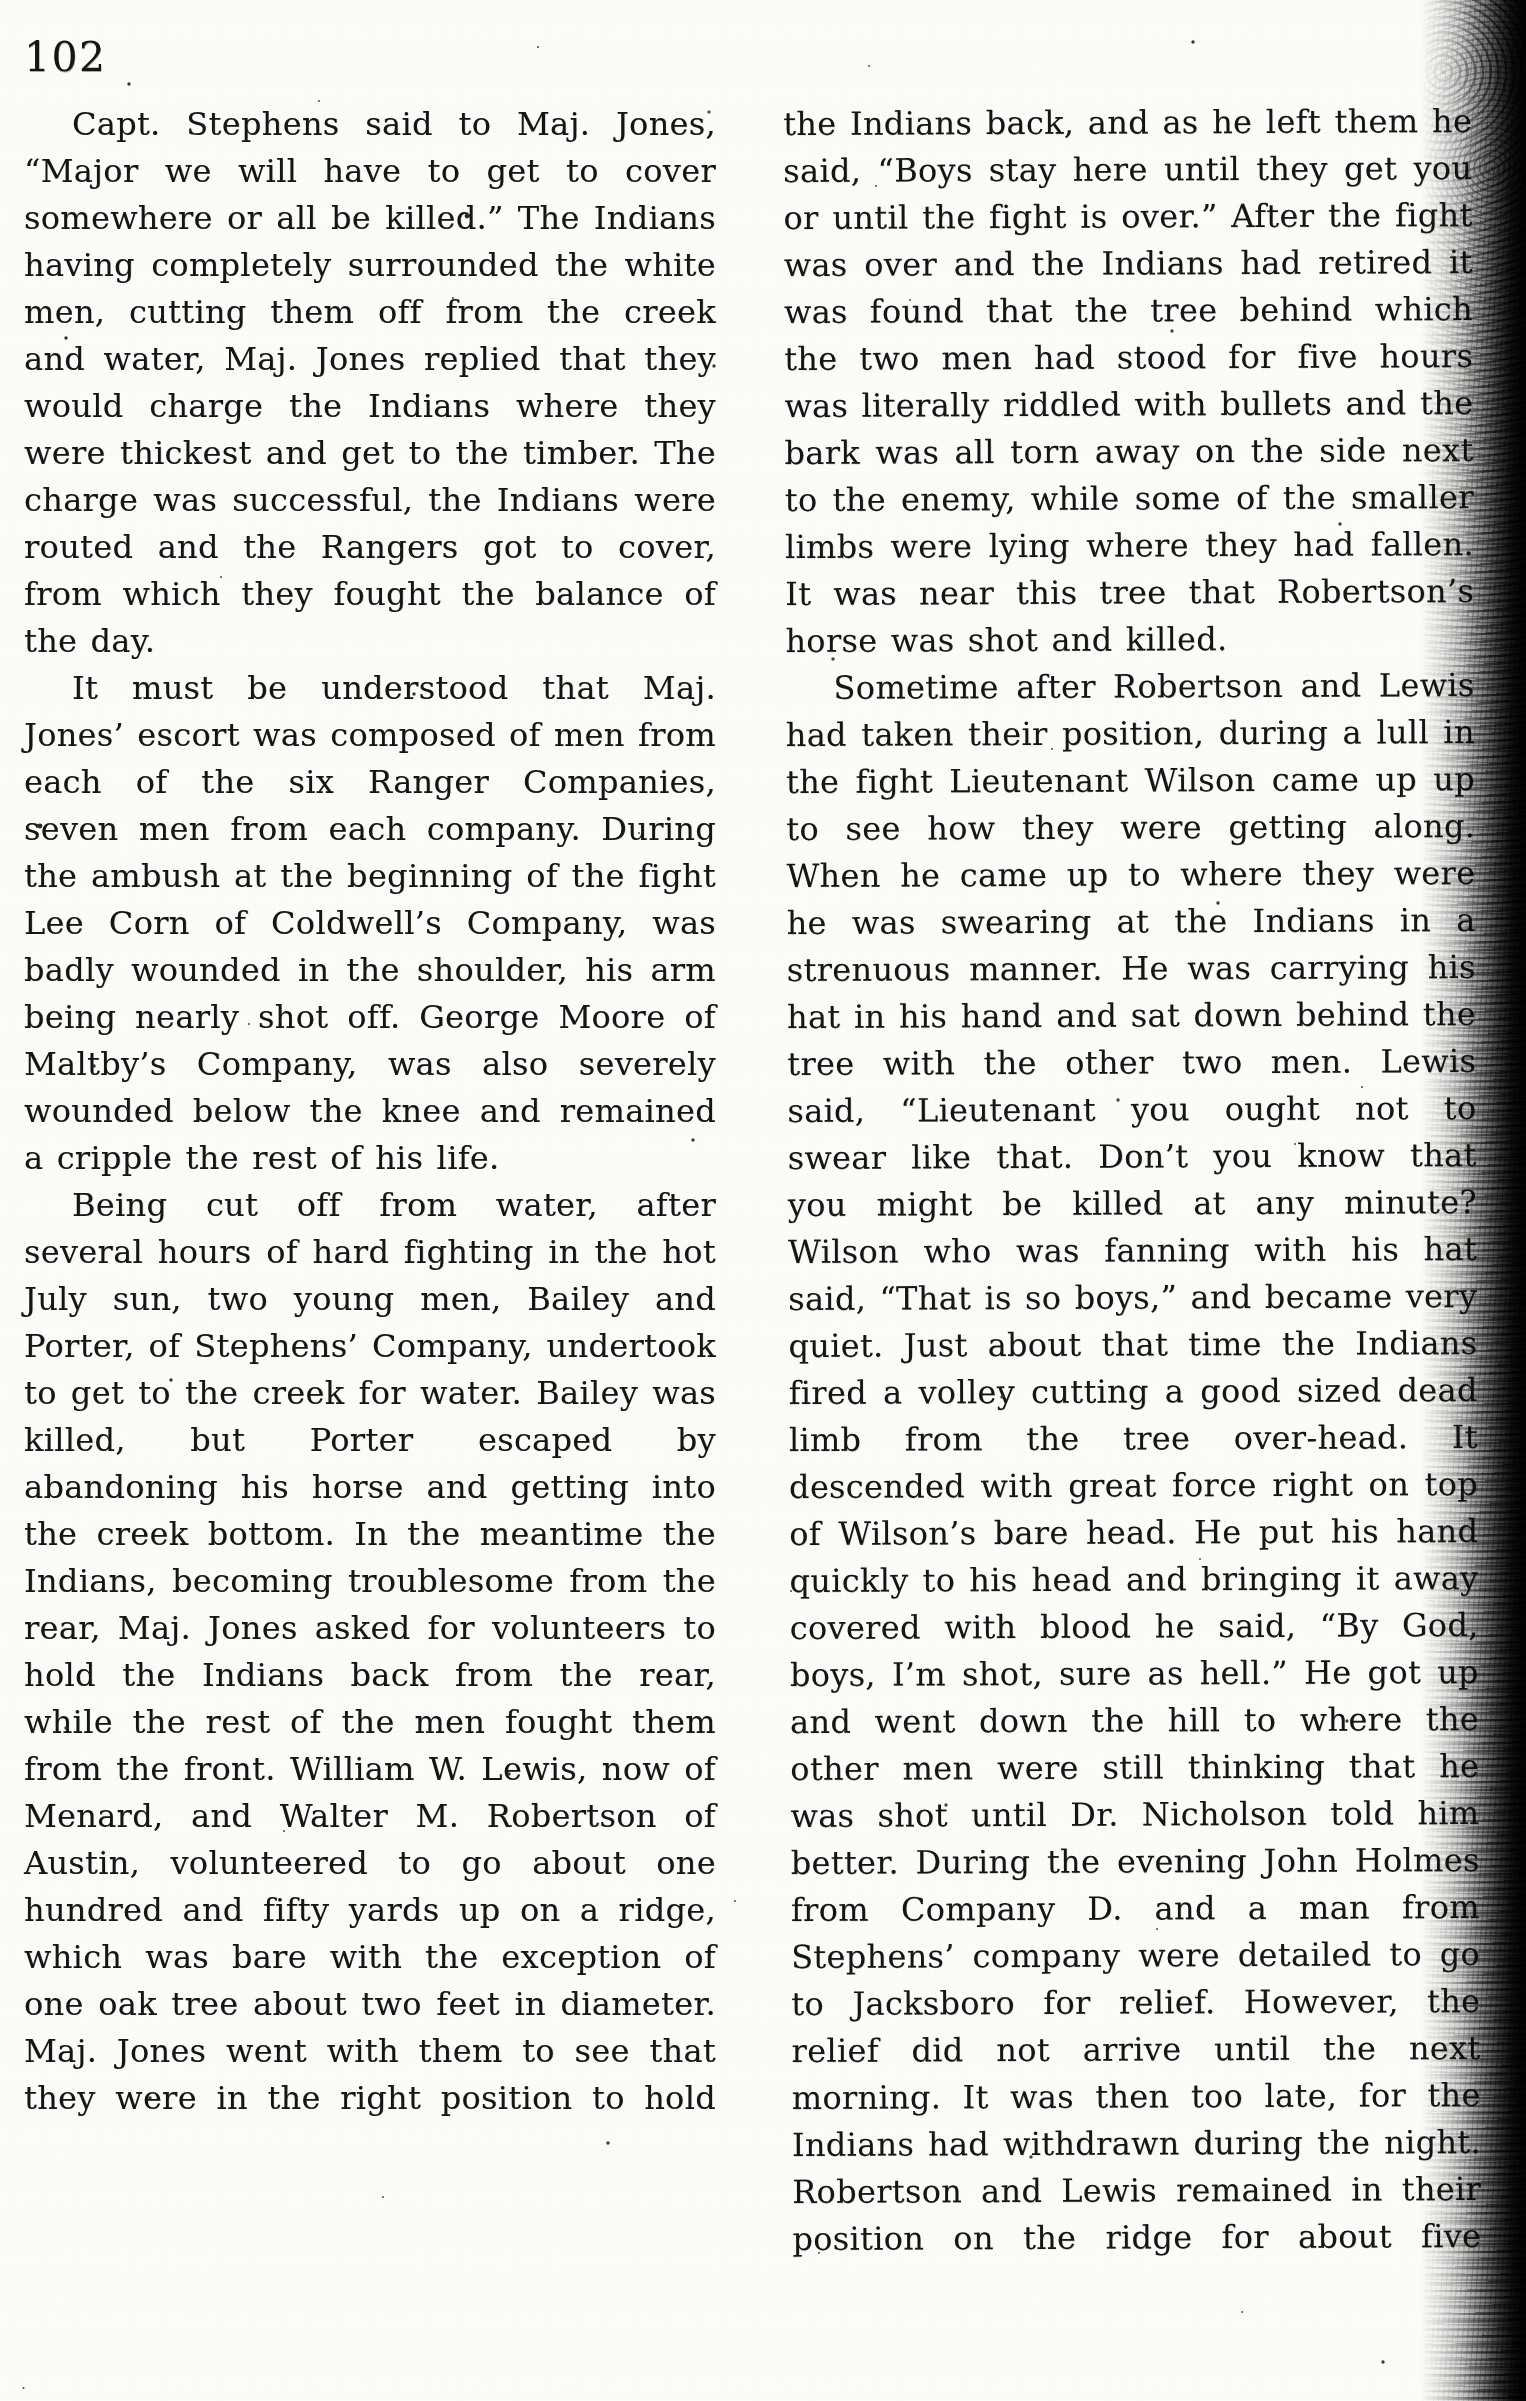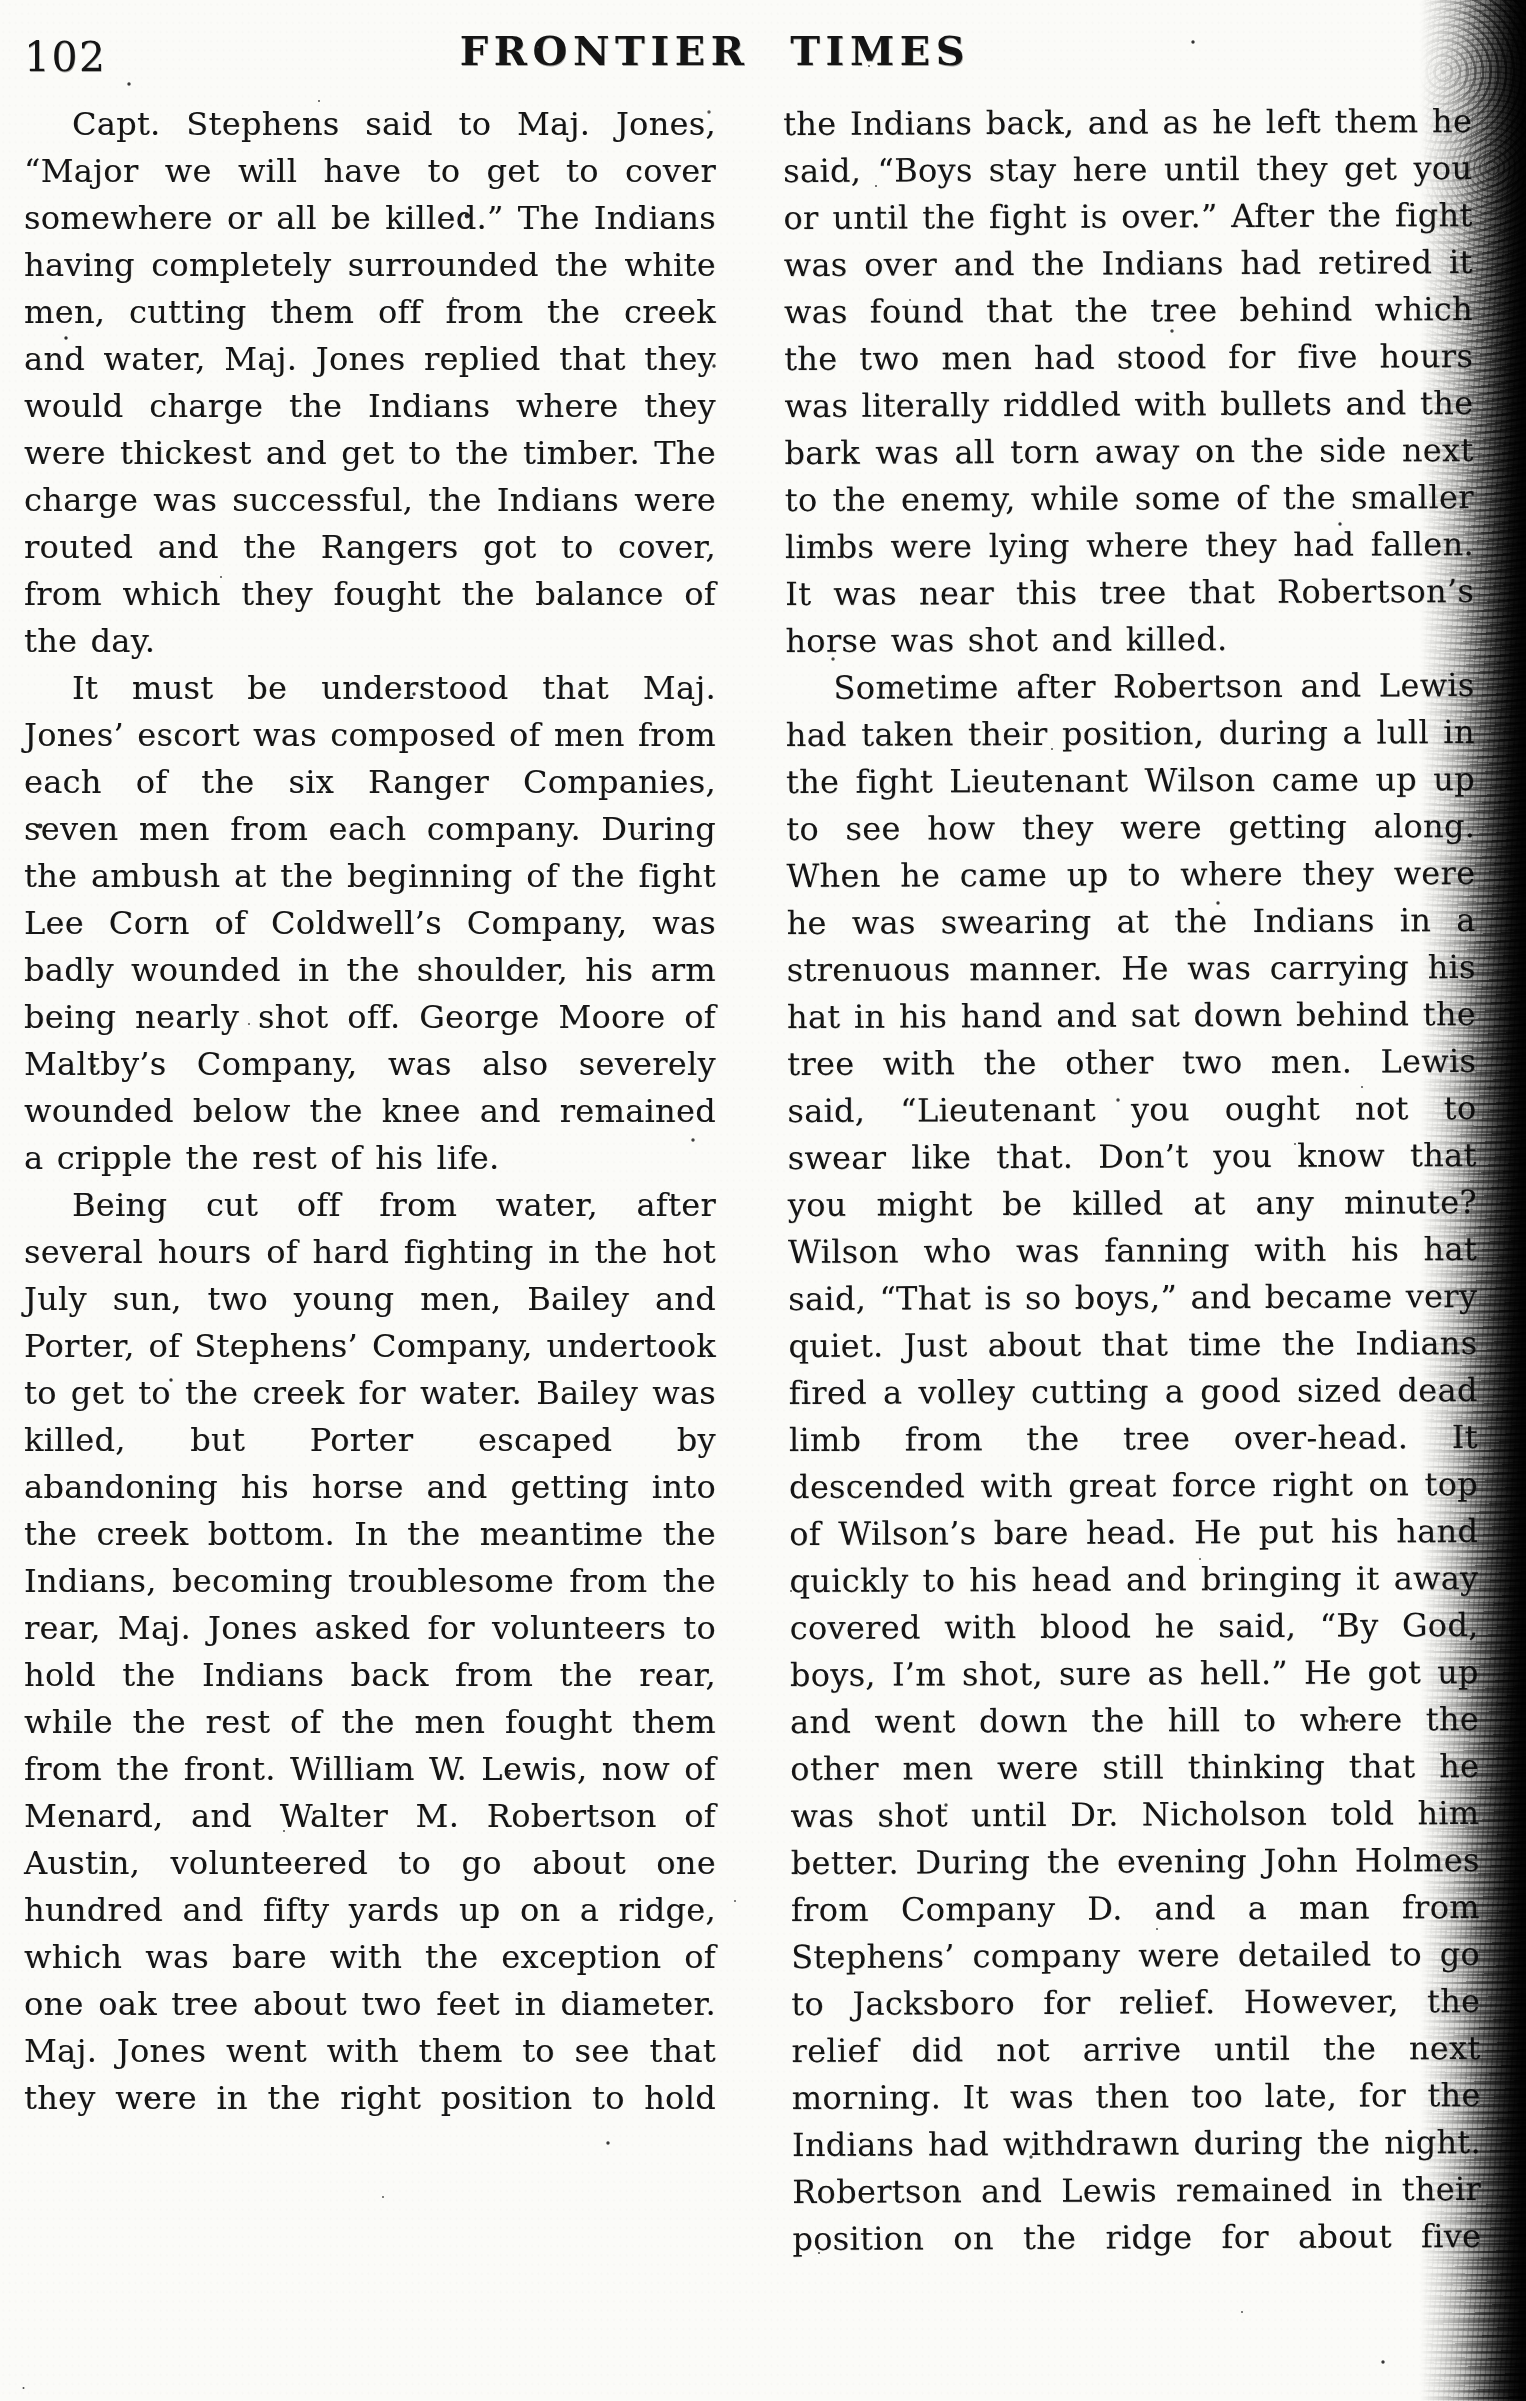--- a/index.html
+++ b/index.html
@@ -96,21 +96,20 @@
     mask-image: linear-gradient(to right, transparent 0%, rgba(0,0,0,0.3) 30%, rgba(0,0,0,0.85) 60%, #000 82%);
   }
 </style>
 </head>
 <body>
 
 <div class="page">
 
   <div class="header">
     <span class="page-num">102</span>
-    <h1 class="title">FRONTIER TIMES</h1>
   </div>
 
   <section class="col col-left">
     <p>Capt. Stephens said to Maj. Jones, “Major we will have to get to cover somewhere or all be killed.” The Indians having completely surrounded the white men, cutting them off from the creek and water, Maj. Jones replied that they would charge the Indians where they were thickest and get to the timber. The charge was successful, the Indians were routed and the Rangers got to cover, from which they fought the balance of the day.</p>
     <p>It must be understood that Maj. Jones’ escort was composed of men from each of the six Ranger Companies, seven men from each company. During the ambush at the beginning of the fight Lee Corn of Coldwell’s Company, was badly wounded in the shoulder, his arm being nearly shot off. George Moore of Maltby’s Company, was also severely wounded below the knee and remained a cripple the rest of his life.</p>
     <p class="runon">Being cut off from water, after several hours of hard fighting in the hot July sun, two young men, Bailey and Porter, of Stephens’ Company, undertook to get to the creek for water. Bailey was killed, but Porter escaped by abandoning his horse and getting into the creek bottom. In the meantime the Indians, becoming troublesome from the rear, Maj. Jones asked for volunteers to hold the Indians back from the rear, while the rest of the men fought them from the front. William W. Lewis, now of Menard, and Walter M. Robertson of Austin, volunteered to go about one hundred and fifty yards up on a ridge, which was bare with the exception of one oak tree about two feet in diameter. Maj. Jones went with them to see that they were in the right position to hold</p>
   </section>
 
   <section class="col col-right">
     <p class="noindent">the Indians back, and as he left them he said, “Boys stay here until they get you or until the fight is over.” After the fight was over and the Indians had retired it was found that the tree behind which the two men had stood for five hours was literally riddled with bullets and the bark was all torn away on the side next to the enemy, while some of the smaller limbs were lying where they had fallen. It was near this tree that Robertson’s horse was shot and killed.</p>

